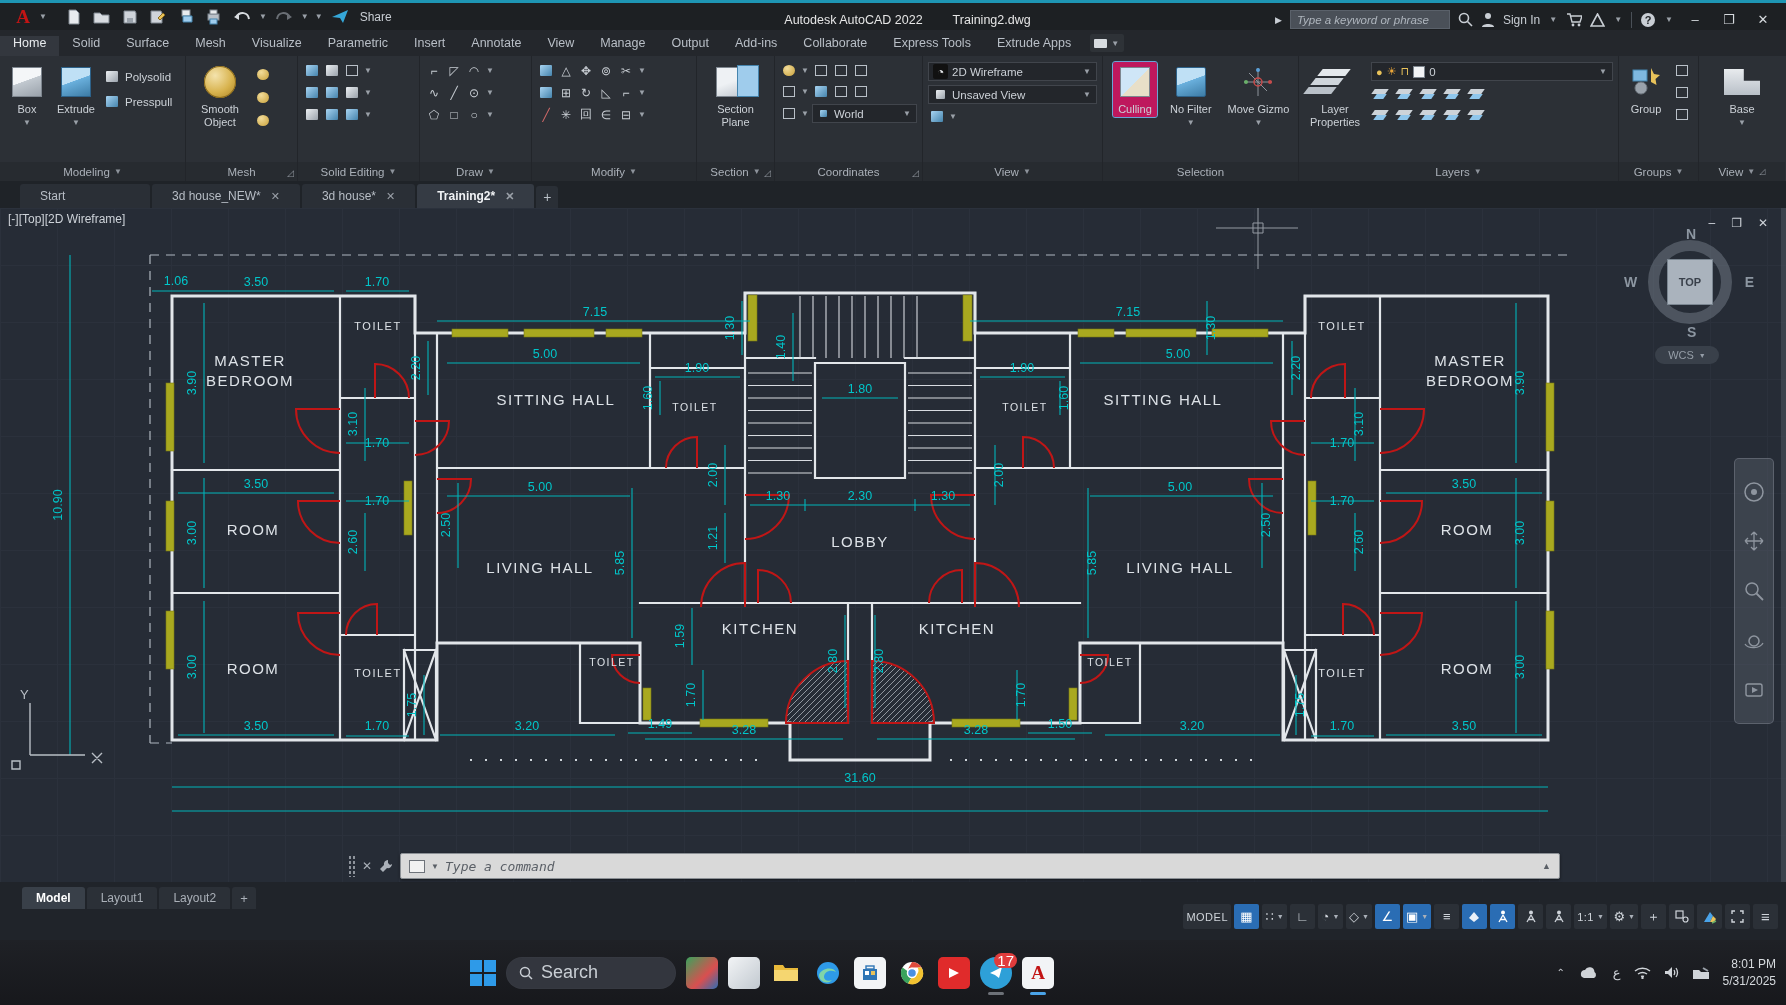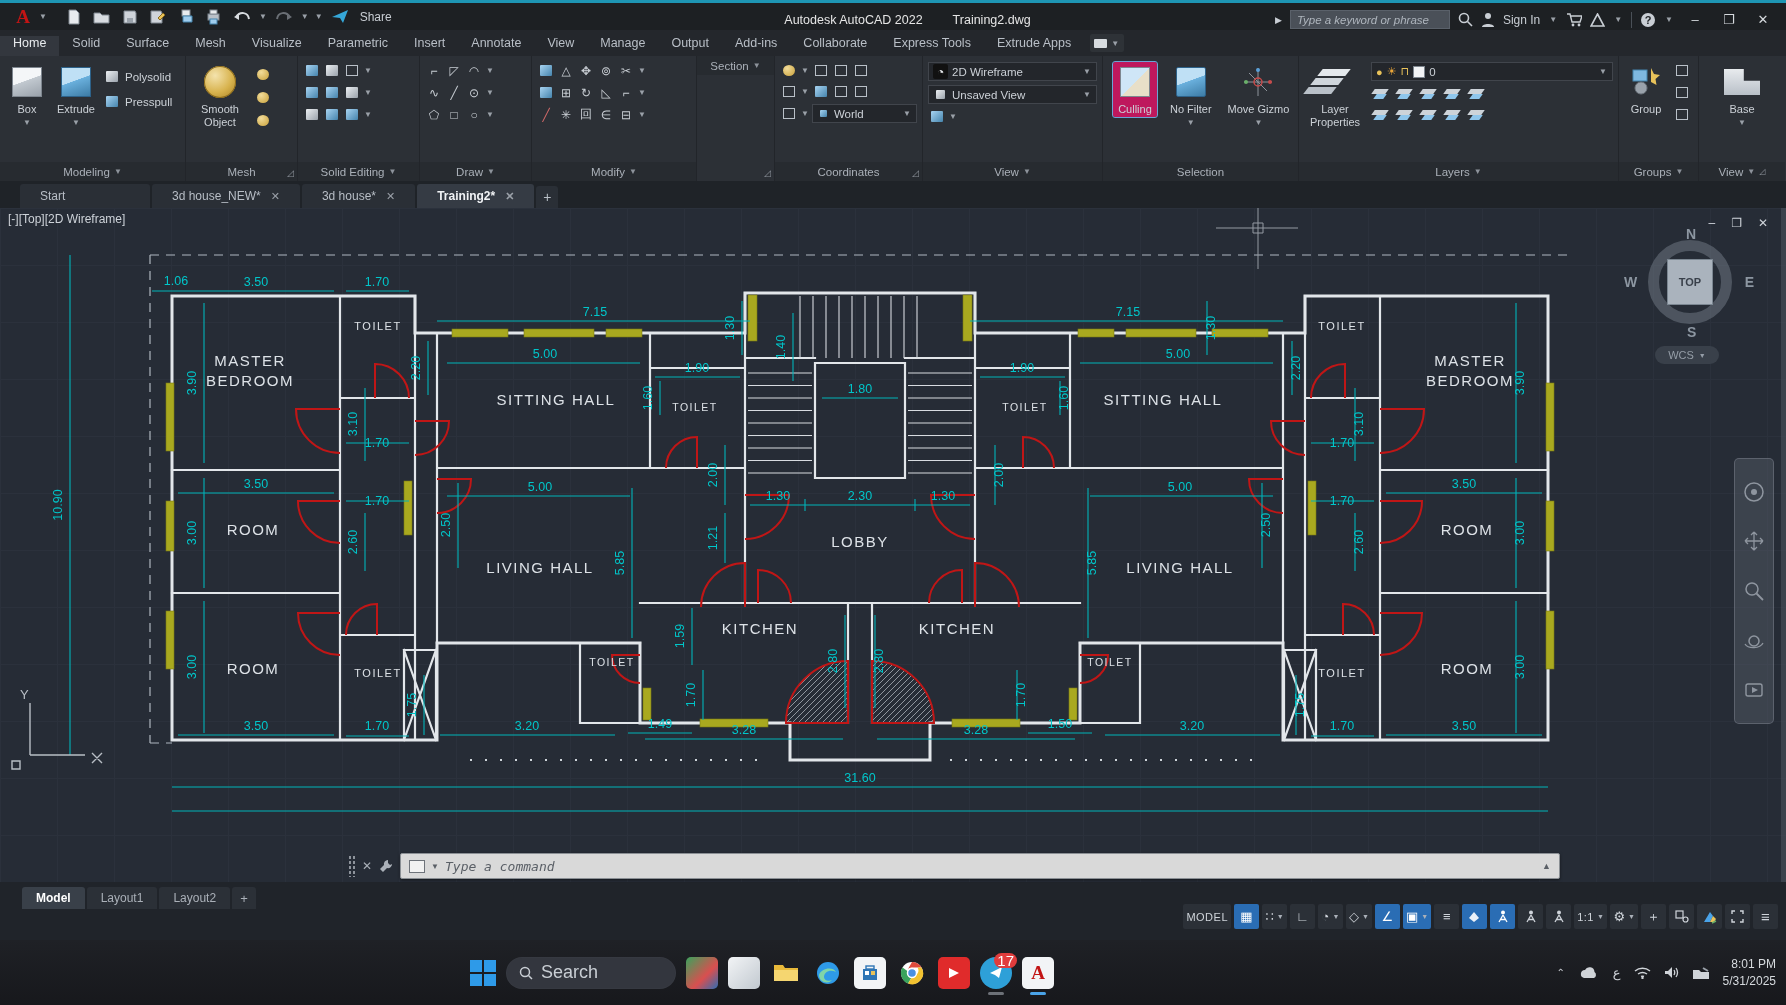--- a/index.html
+++ b/index.html
@@ -396,20 +396,28 @@
             </div>
         </div>
       </div>
       <div class="panel-label">
           <span>Modify</span>
           <span class="lcaret">▼</span>
         </div>
     </div>
 
     <div class="panel" style="width:78px">
+      <div class="panel-body" style="justify-content:center;">
+        <div class="bigbtn">
+            <div class="bico" style="width:46px">
+              <div class="secplane"></div>
+            </div>
+            <span>Section Plane</span>
+          </div>
+      </div>
       <div class="panel-label">
           <span>Section</span>
           <span class="lcaret">▼</span>
         </div>
       <span class="launcher">◿</span>
     </div>
 
     <div class="panel" style="width:148px">
       <div class="panel-body">
         <div class="micol" style="gap:4px;width:100%;">

